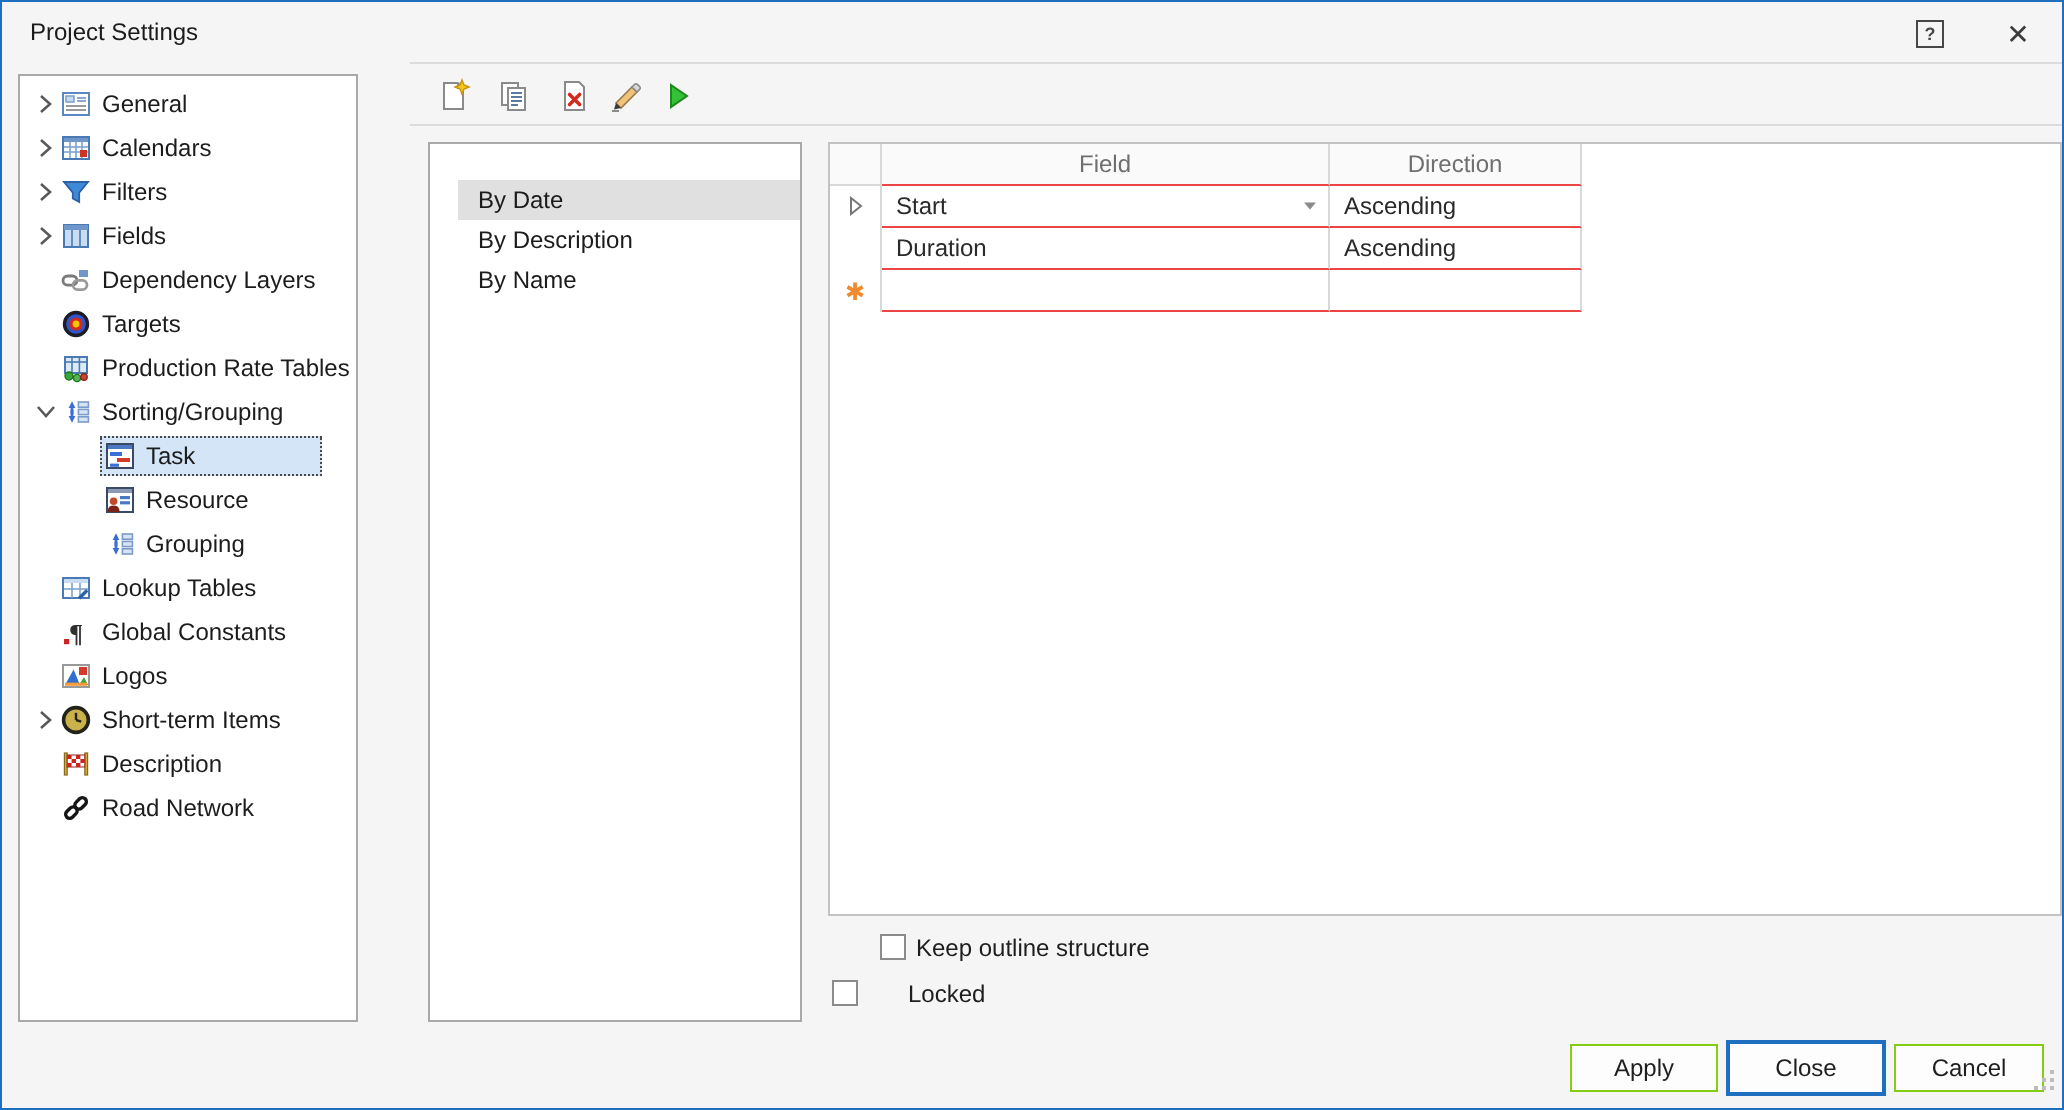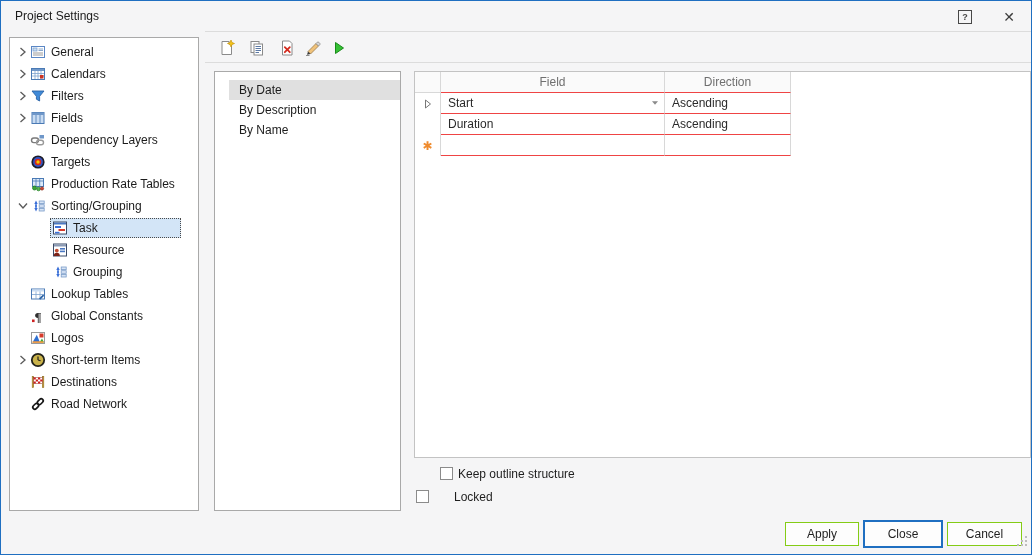--- a/index.html
+++ b/index.html
@@ -17,33 +17,33 @@
   .close-btn { position:absolute; left:997px; top:6px; width:22px; height:20px;
                font-size:14px; color:#3c3c3c; display:flex; align-items:center; justify-content:center; }
   .hline { position:absolute; height:1px; background:#dcdcdc; left:204px; right:0; }
   .hl1 { top:30px; } .hl2 { top:61px; }
 
   
   .tbtn { position:absolute; top:37px; width:24px; height:24px;
           display:flex; align-items:center; justify-content:center; }
 
   
-  .tree-panel { position:absolute; left:8px; top:36px; width:190px; height:474px;
+  .tree-panel { position:absolute; left:8px; top:36px; width:170px; height:474px;
                 background:#fff; border:1px solid #a9a9a9; padding-top:3px; overflow:hidden; }
   .trow { display:flex; align-items:center; height:22px; }
   .chev { width:15px; margin-left:5px; display:flex; justify-content:center; flex:none; }
   .ticon { width:16px; height:16px; margin-right:5px; flex:none; display:flex; }
   .tlabel { font-size:12px; color:#1c1c1c; white-space:nowrap; }
   .lvl1 { padding-left:40px; }
   .rowbody { display:flex; align-items:center; flex:1; height:20px; padding-left:2px; margin-right:17px; }
   .selected-row .rowbody { background:#d3e5f7; outline:1px dotted #4a4a4a; outline-offset:-1px; }
 
   
   .list-panel { position:absolute; left:213px; top:70px; width:187px; height:440px;
-                background:#fff; border:1px solid #a9a9a9; padding-top:8px; }
+                background:#fff; border:1px solid #a9a9a9; padding-top:18px; }
   .litem { height:20px; line-height:20px; font-size:12px; color:#1c1c1c;
            margin-left:14px; padding-left:10px; }
   .litem.sel { background:#e0e0e0; }
 
   
   .table-panel { position:absolute; left:413px; top:70px; width:617px; height:387px;
                  background:#fff; border:1px solid #c3c3c3; }
   .grid { position:absolute; left:0; top:0; }
   .grow { display:flex; height:21px; }
   .gsel { width:26px; border-right:1px solid #d8d8d8; display:flex; align-items:center;
@@ -384,21 +384,21 @@
             <g fill="#cc2222">
               <rect x="3.6" y="3.5" width="2.2" height="2"></rect>
               <rect x="8" y="3.5" width="2.2" height="2"></rect>
               <rect x="5.8" y="5.5" width="2.2" height="2"></rect>
               <rect x="10.2" y="5.5" width="2.2" height="2"></rect>
               <rect x="3.6" y="7.5" width="2.2" height="2"></rect>
               <rect x="8" y="7.5" width="2.2" height="2"></rect>
             </g>
           </svg>
         </span>
-      <span class="tlabel">Destinations</span>
+      <span class="tlabel">Description</span>
     </div>
 
     <div class="trow lvl0">
       <span class="chev"></span>
       <span class="ticon">
           <svg width="16" height="16" viewBox="0 0 16 16">
             <g transform="rotate(-45 8 8)" fill="none" stroke="#161616" stroke-width="1.7">
               <rect x="1.5" y="6" width="6.5" height="4" rx="2"></rect>
               <rect x="8" y="6" width="6.5" height="4" rx="2"></rect>
             </g>

